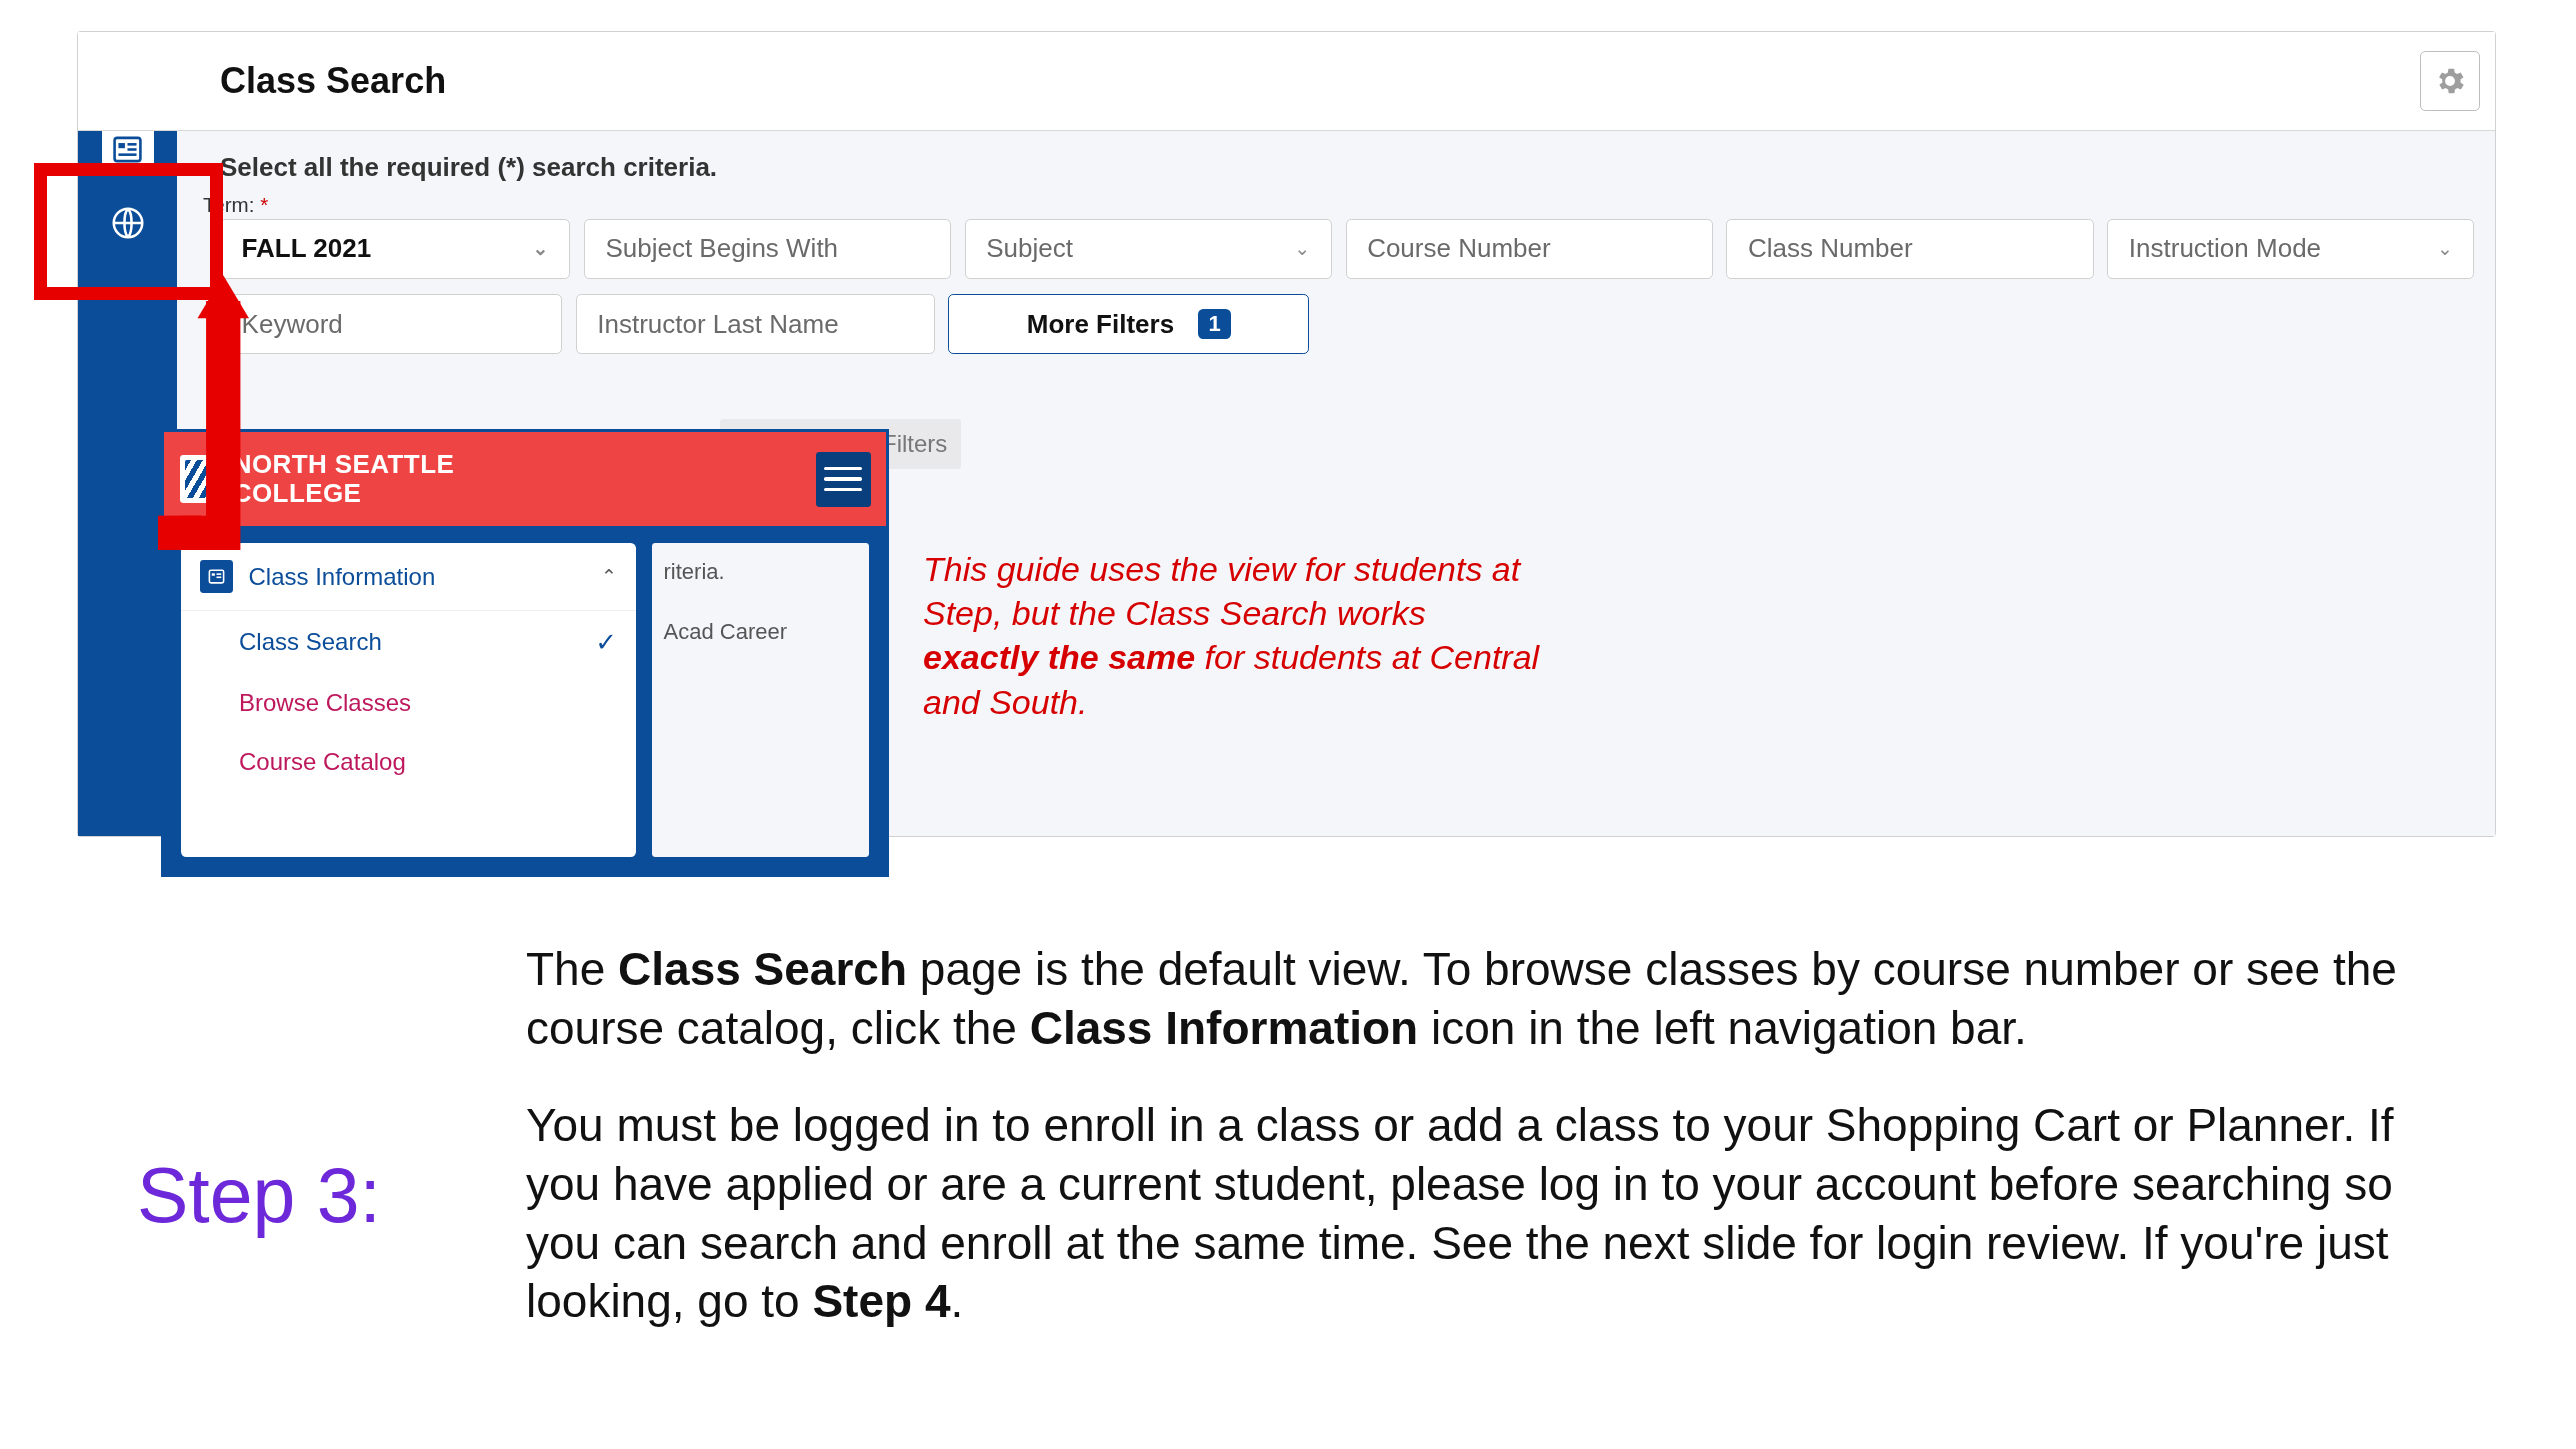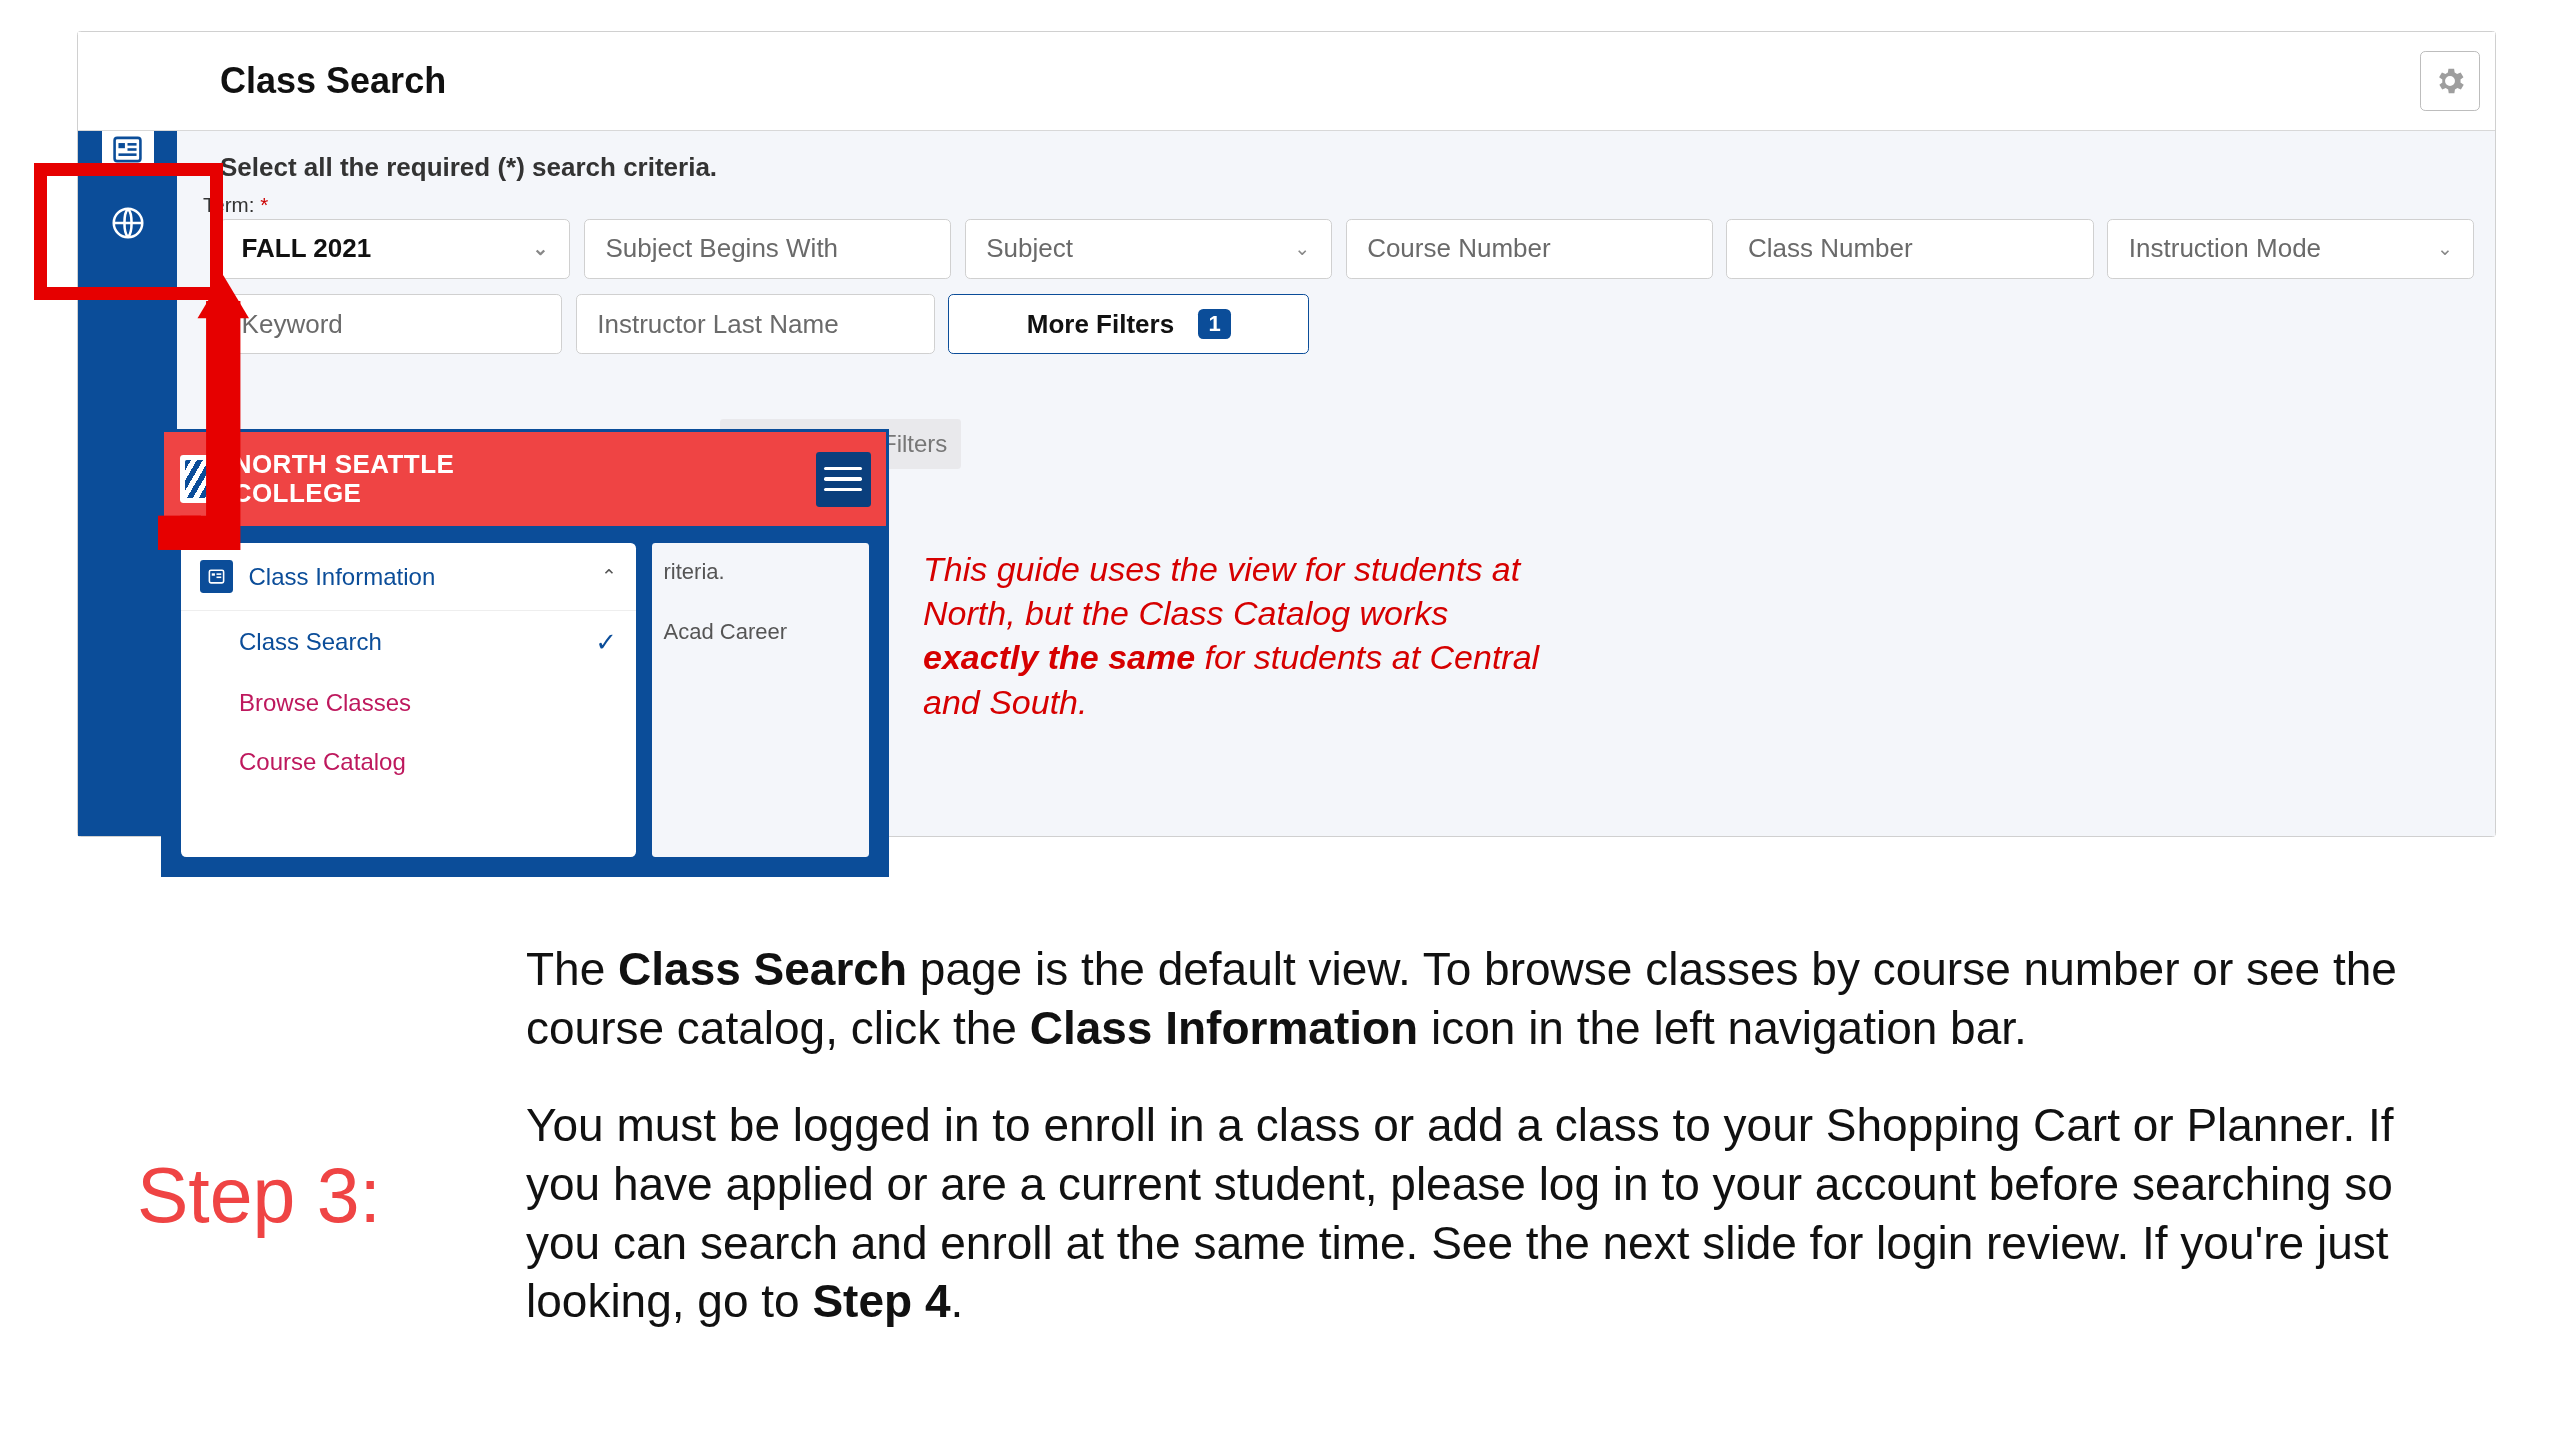--- a/index.html
+++ b/index.html
@@ -291,21 +291,21 @@
     z-index: 25;
   }
   .red-note b { font-weight: 700; font-style: italic; }
 
   
   .step-label {
     position: absolute;
     left: 137px;
     top: 1151px;
     font-size: 77px;
-    color: #ef4444;
+    color: #6d28d9;
   }
   .step-body {
     position: absolute;
     left: 526px;
     top: 940px;
     width: 1907px;
     font-size: 46px;
     color: #111;
     line-height: 1.28;
   }
@@ -443,21 +443,21 @@
     </div>
     <div class="popout-right">
       <div>riteria.</div>
       <div>Acad Career</div>
     </div>
   </div>
 </div>
 
 <div class="red-note">
   <span>This guide uses the view for students at</span><br>
-  <span>North, but the Class Catalog works</span><br>
+  <span>Step, but the Class Search works</span><br>
   <b>exactly the same</b><span> for students at Central</span><br>
   <span>and South.</span>
 </div>
 
 <div class="step-label">Step 3:</div>
 <div class="step-body">
   <p>
     <span>The </span><b>Class Search</b><span> page is the default view. To browse classes by course number or see the course catalog, click the </span><b>Class Information</b><span> icon in the left navigation bar.</span>
   </p>
   <p>

